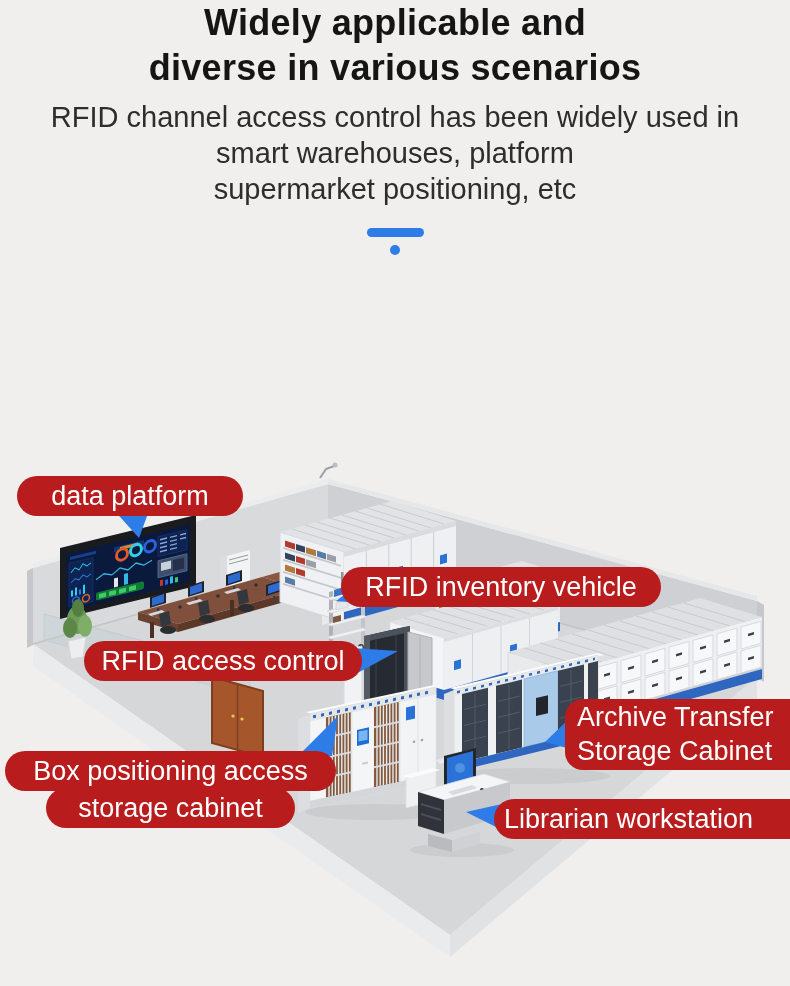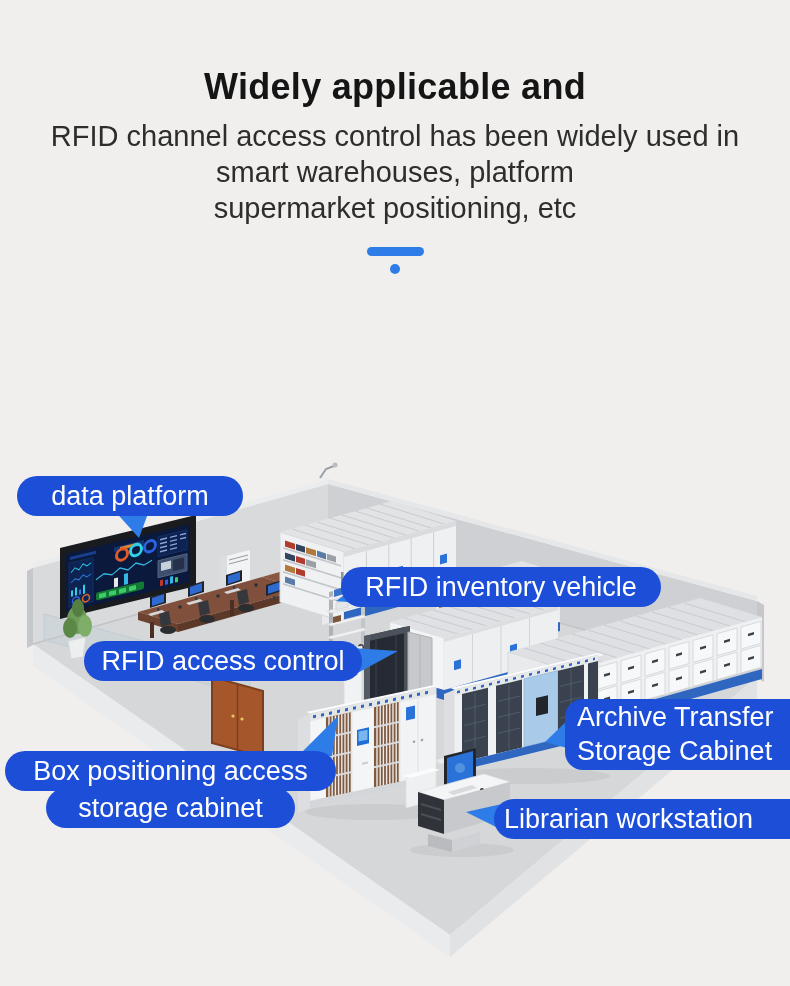--- a/index.html
+++ b/index.html
@@ -2,27 +2,27 @@
 <html><head>
 <meta charset="utf-8">
 <style>
   html,body{margin:0;padding:0}
   body{
     width:790px;height:986px;position:relative;overflow:hidden;
     background:#f0efed;
     font-family:"Liberation Sans",sans-serif;
   }
   .scene{position:absolute;left:0;top:0;z-index:1}
-  .header{position:relative;z-index:2;text-align:center;padding-top:64px}
+  .header{position:relative;z-index:2;text-align:center;}
   .title{font-size:36px;font-weight:700;color:#151515;line-height:45px;letter-spacing:.3px}
   .subtitle{margin-top:9px;font-size:29px;color:#2d2d2d;line-height:36px}
   .divider-bar{display:block;width:57px;height:9px;border-radius:5px;background:#2e7ce8;margin:21px auto 0}
   .divider-dot{display:block;width:10px;height:10px;border-radius:50%;background:#2e7ce8;margin:8px auto 0}
   .callout{
-    position:absolute;z-index:3;background:#1d4ed8;color:#fff;
+    position:absolute;z-index:3;background:#b91c1c;color:#fff;
     font-size:27px;line-height:40px;height:40px;border-radius:20px;
     text-align:center;white-space:nowrap;
   }
   #co-data-platform{left:17px;top:476px;width:226px}
   #co-inventory{left:341px;top:567px;width:320px}
   #co-access{left:84px;top:641px;width:278px}
   #co-box1{left:5px;top:751px;width:331px;border-radius:21px}
   #co-box2{left:46px;top:788px;width:249px}
   #co-archive{left:565px;top:699px;width:245px;height:70px;border-radius:18px;
     text-align:left;padding-left:12px;line-height:34px;padding-top:1px}
@@ -355,20 +355,21 @@
     <polygon points="352,648 352,676 398,651"></polygon>
     <polygon points="298,756 332,756 338,716"></polygon>
     <polygon points="574,714 574,750 545,742"></polygon>
     <polygon points="502,804 502,830 466,812"></polygon>
   </g>
 </svg>
 
 <div class="header">
   <div class="title">
     <div>Widely applicable and</div>
+    <div>diverse in various scenarios</div>
   </div>
   <div class="subtitle">
     <div>RFID channel access control has been widely used in</div>
     <div>smart warehouses, platform</div>
     <div>supermarket positioning, etc</div>
   </div>
   <div>
     <span class="divider-bar"></span>
     <span class="divider-dot"></span>
   </div>

